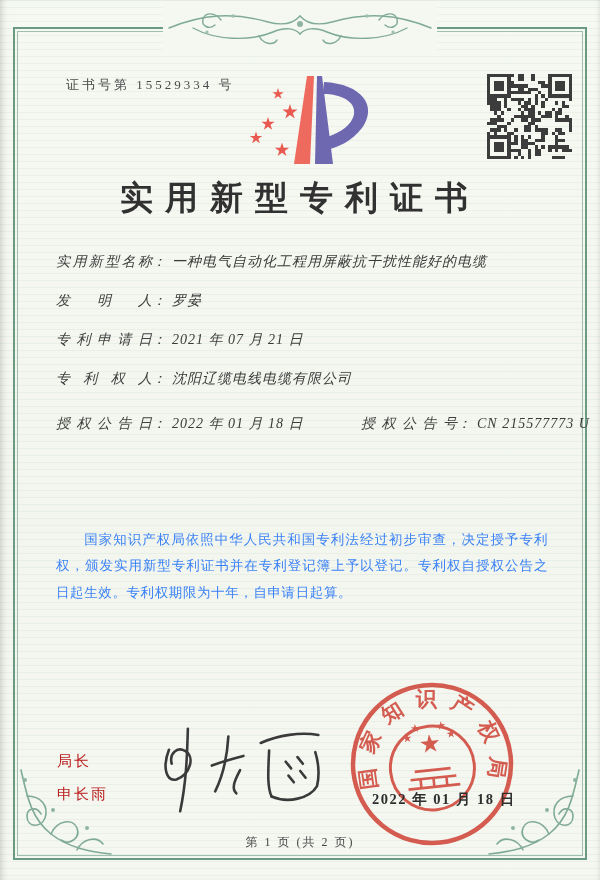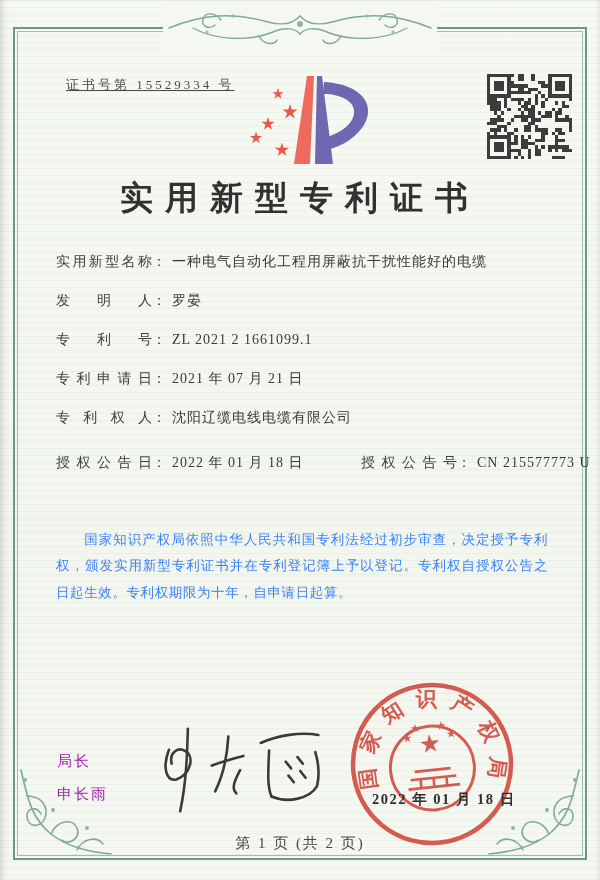--- a/index.html
+++ b/index.html
@@ -11,38 +11,38 @@
       repeating-linear-gradient(to bottom, rgba(134,178,152,0.10) 0 1px, rgba(0,0,0,0) 1px 7px),
       linear-gradient(180deg,#f6f8f2 0%,#f3f6ee 60%,#f5f7f1 100%);
     box-shadow:inset 6px 0 8px -6px rgba(0,0,0,.25), inset -4px 0 6px -5px rgba(0,0,0,.18);
   }
   .frame-outer{position:absolute;top:27px;left:13px;right:13px;bottom:20px;border:2px solid #6a9a80;pointer-events:none;}
   .frame-inner{position:absolute;top:31px;left:17px;right:17px;bottom:24px;border:1px solid #9dbfab;pointer-events:none;}
   .ornament-top{position:absolute;top:2px;left:163px;width:274px;height:48px;background:#f5f7f1;}
   .corner-orn{position:absolute;width:98px;height:92px;}
   .corner-orn.bl{left:17px;bottom:22px;}
   .corner-orn.br{right:17px;bottom:22px;transform:scaleX(-1);}
-  .cert-no{position:absolute;left:66px;top:76px;font-size:13px;letter-spacing:3px;color:#4a4a4a;text-decoration:underline;}
+  .cert-no{position:absolute;left:66px;top:76px;font-size:13px;letter-spacing:3px;color:#4a4a4a;}
   .logo{position:absolute;left:238px;top:72px;width:152px;height:96px;}
   .qr{position:absolute;left:487px;top:74px;width:85px;height:85px;}
   .title{position:absolute;left:0;right:0;top:176px;text-align:center;font-size:33px;font-weight:600;letter-spacing:12px;color:#313131;font-family:"DejaVu Serif","Liberation Serif",serif;}
-  .fields{position:absolute;left:56px;right:36px;top:254px;font-size:14px;}
+  .fields{position:absolute;left:56px;right:36px;top:254px;font-size:14px;font-style:italic;}
   .row{margin-bottom:24px;line-height:15px;white-space:nowrap;}
   .row .label{display:inline-block;width:96px;text-align:justify;text-align-last:justify;color:#3f3f3f;vertical-align:top;}
   .row .colon{display:inline-block;margin-right:6px;}
   .row .value{letter-spacing:1px;color:#3a3a3a;}
   .row.grant .pair + .pair{margin-left:54px;}
   .row.grant{margin-top:30px;}
   .paragraphs{position:absolute;left:56px;right:52px;top:527px;font-size:13.5px;line-height:1.95;letter-spacing:0.6px;color:#3b82f6;text-align:justify;}
   .paragraphs p{margin:0;text-indent:2.1em;}
-  .director{position:absolute;left:57px;top:744px;font-size:15px;line-height:33px;letter-spacing:2px;color:#a21caf;font-family:"Liberation Sans",sans-serif;}
+  .director{position:absolute;left:57px;top:744px;font-size:15px;line-height:33px;letter-spacing:2px;color:#b91c1c;font-family:"Liberation Sans",sans-serif;}
   .signature{position:absolute;left:142px;top:718px;width:200px;height:100px;transform:rotate(-3deg);}
   .seal{position:absolute;left:346px;top:678px;width:172px;height:172px;opacity:.92;mix-blend-mode:multiply;transform:rotate(-6deg);}
   .seal-date{position:absolute;left:372px;top:790px;font-size:14.5px;letter-spacing:1.5px;color:#2e2e2e;font-weight:600;}
-  .footer{position:absolute;left:0;right:0;top:834px;text-align:center;font-size:15px;letter-spacing:2px;color:#464646;}
+  .footer{position:absolute;left:0;right:0;top:834px;text-align:center;font-size:12px;letter-spacing:2px;color:#464646;}
   svg{display:block;width:100%;height:100%;}
 </style>
 </head>
 <body>
 
 <div class="frame-outer"></div>
 <div class="frame-inner"></div>
 
 <div class="ornament-top">
   <svg viewBox="0 0 274 48" fill="none" stroke="#7fab92" stroke-width="1.4" stroke-linecap="round">
@@ -321,23 +321,20 @@
 <div class="title">实用新型专利证书</div>
 
 <div class="fields">
   <div class="row">
     <span class="label">实用新型名称</span><span class="colon">：</span><span class="value">一种电气自动化工程用屏蔽抗干扰性能好的电缆</span>
   </div>
   <div class="row">
     <span class="label">发明人</span><span class="colon">：</span><span class="value">罗晏</span>
   </div>
   <div class="row">
-    <span class="label">专利号</span><span class="colon">：</span><span class="value">ZL 2021 2 1661099.1</span>
-  </div>
-  <div class="row">
     <span class="label">专利申请日</span><span class="colon">：</span><span class="value">2021 年 07 月 21 日</span>
   </div>
   <div class="row">
     <span class="label">专利权人</span><span class="colon">：</span><span class="value">沈阳辽缆电线电缆有限公司</span>
   </div>
   <div class="row grant">
     <span class="pair">
       <span class="label">授权公告日</span><span class="colon">：</span><span class="value">2022 年 01 月 18 日</span>
     </span>
     <span class="pair">

